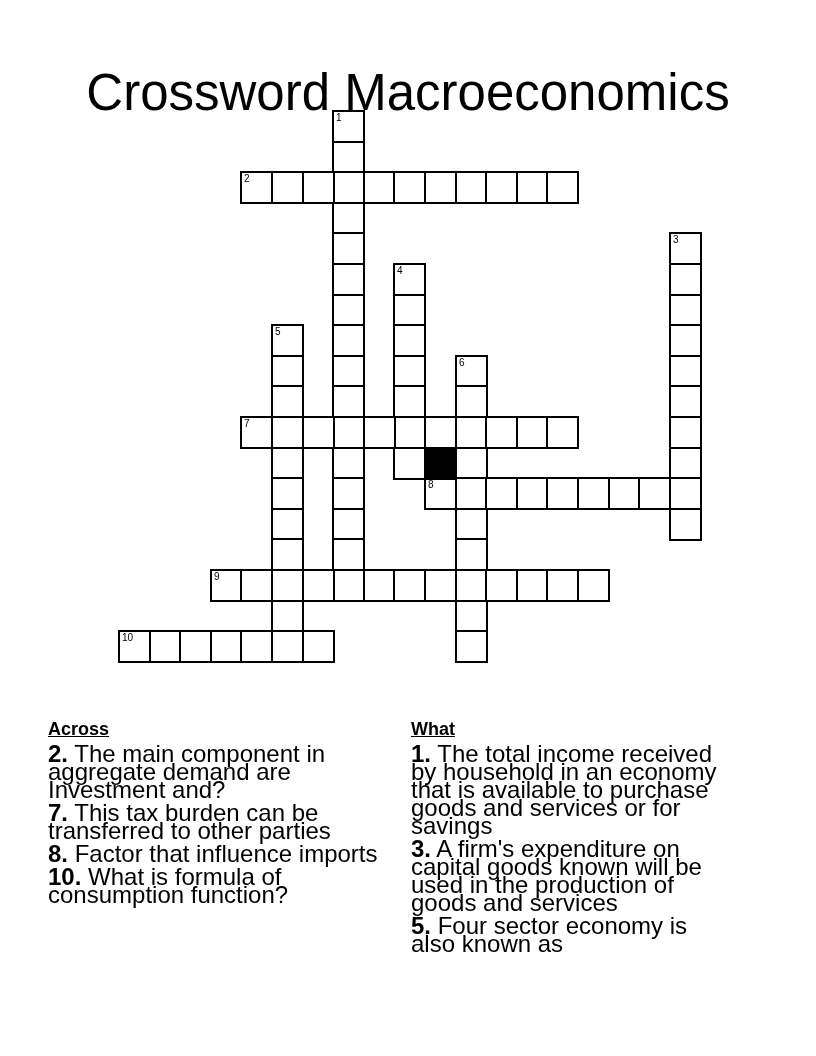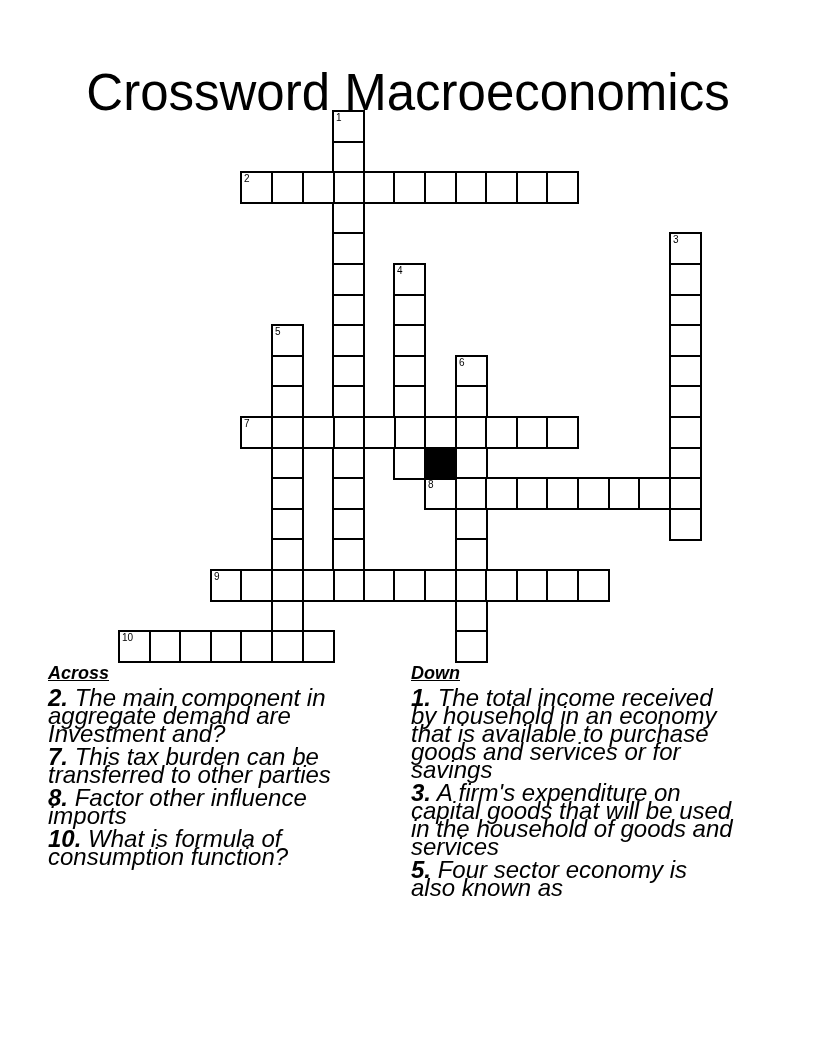--- a/index.html
+++ b/index.html
@@ -32,21 +32,21 @@
   .cell.black{background:#000;}
   .cell .num{
     position:absolute;
     top:0px;left:2px;
     font-size:10px;
     line-height:11px;
     font-weight:400;
     color:#000;
   }
   
-  .clue-col{position:absolute;top:664px;font-style:italic;}
+  .clue-col{position:absolute;top:720px;}
   .clue-col.left{left:48px;width:330px;}
   .clue-col.right{left:411px;width:325px;}
   .clue-heading{
     font-size:18px;line-height:18px;
     font-weight:700;
     text-decoration:underline;
     margin:0 0 7px 0;
   }
   .clue{
     font-size:24px;line-height:18px;
@@ -177,27 +177,27 @@
       <div class="cell" style="left: 240px; top: 630px;"></div>
       <div class="cell" style="left: 302px; top: 630px;"></div>
       <div class="cell black" style="left: 424px; top: 447px;"></div>
     </div>
 
   <div class="clue-col left">
     <div class="clue-heading">Across</div>
     <div id="across-list">
         <p class="clue"><b>2.</b><span> The main component in aggregate demand are Investment and?</span></p>
         <p class="clue"><b>7.</b><span> This tax burden can be transferred to other parties</span></p>
-        <p class="clue"><b>8.</b><span> Factor other influence imports</span></p>
+        <p class="clue"><b>8.</b><span> Factor that influence imports</span></p>
         <p class="clue"><b>10.</b><span> What is formula of consumption function?</span></p>
       </div>
   </div>
 
   <div class="clue-col right">
-    <div class="clue-heading">Down</div>
+    <div class="clue-heading">What</div>
     <div id="down-list">
         <p class="clue"><b>1.</b><span> The total income received by household in an economy that is available to purchase goods and services or for savings</span></p>
-        <p class="clue"><b>3.</b><span> A firm's expenditure on capital goods that will be used in the household of goods and services</span></p>
+        <p class="clue"><b>3.</b><span> A firm's expenditure on capital goods known will be used in the production of goods and services</span></p>
         <p class="clue"><b>5.</b><span> Four sector economy is also known as</span></p>
       </div>
   </div>
 
 </div>
 
 </body></html>

